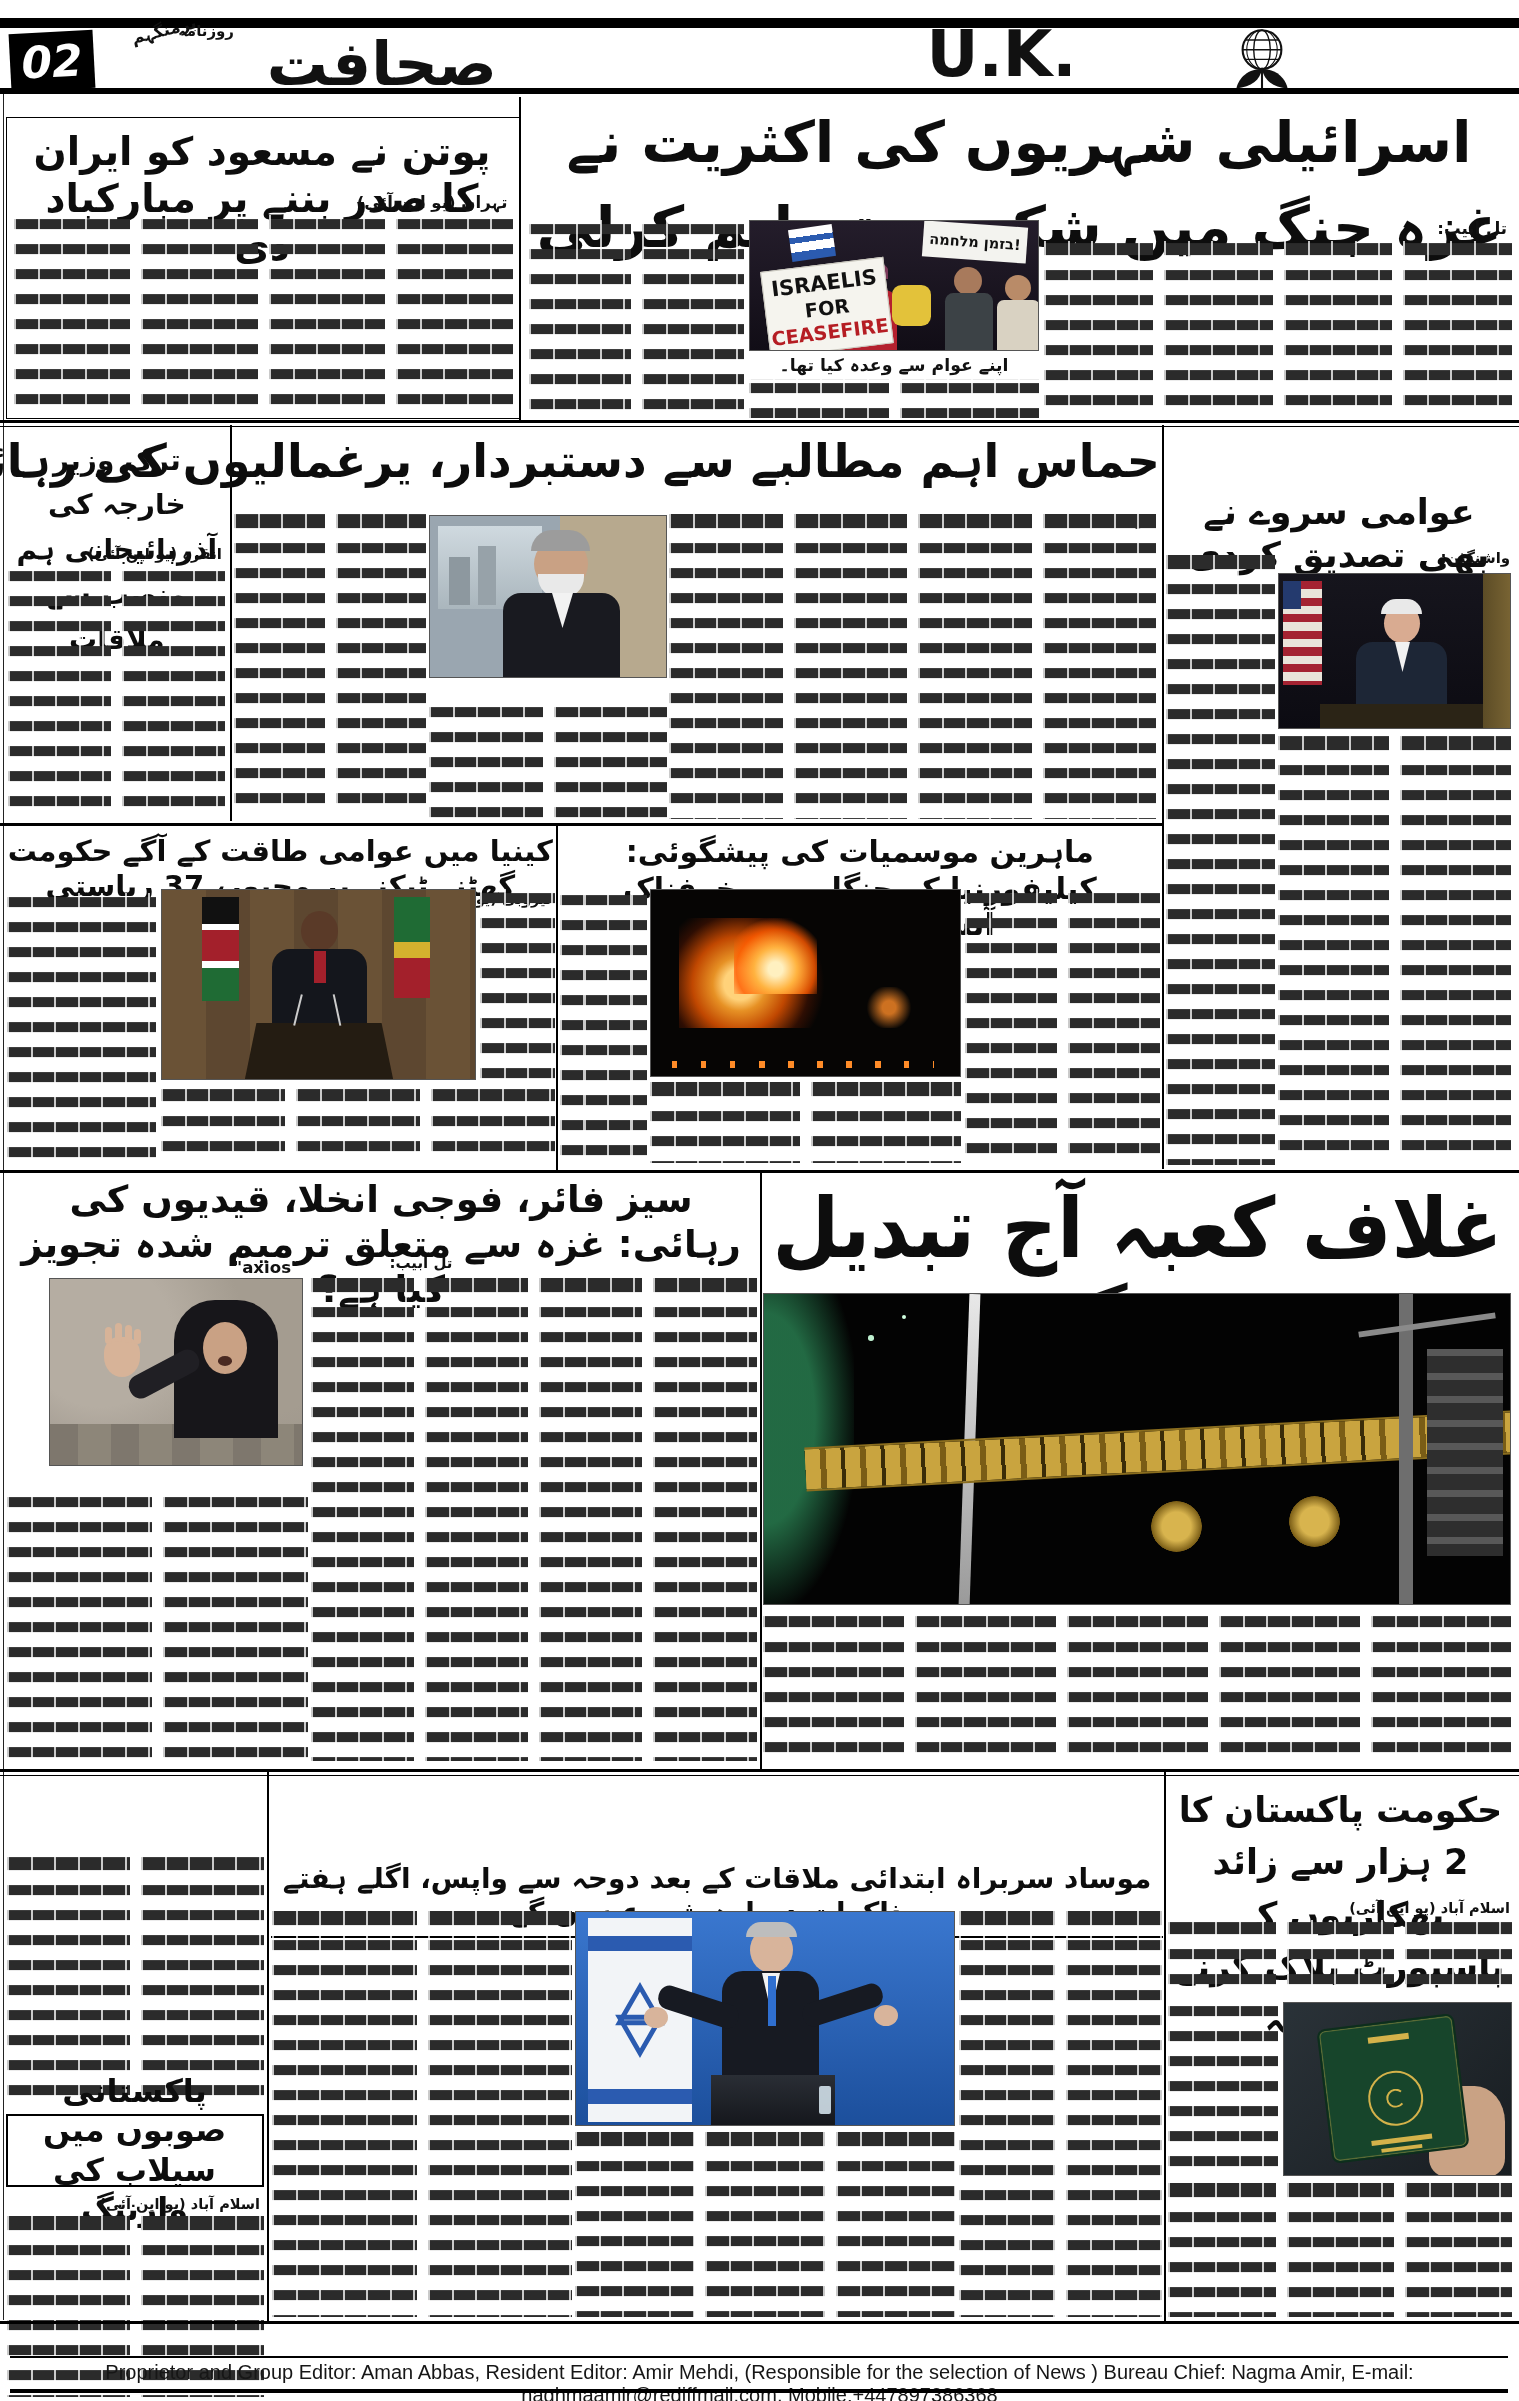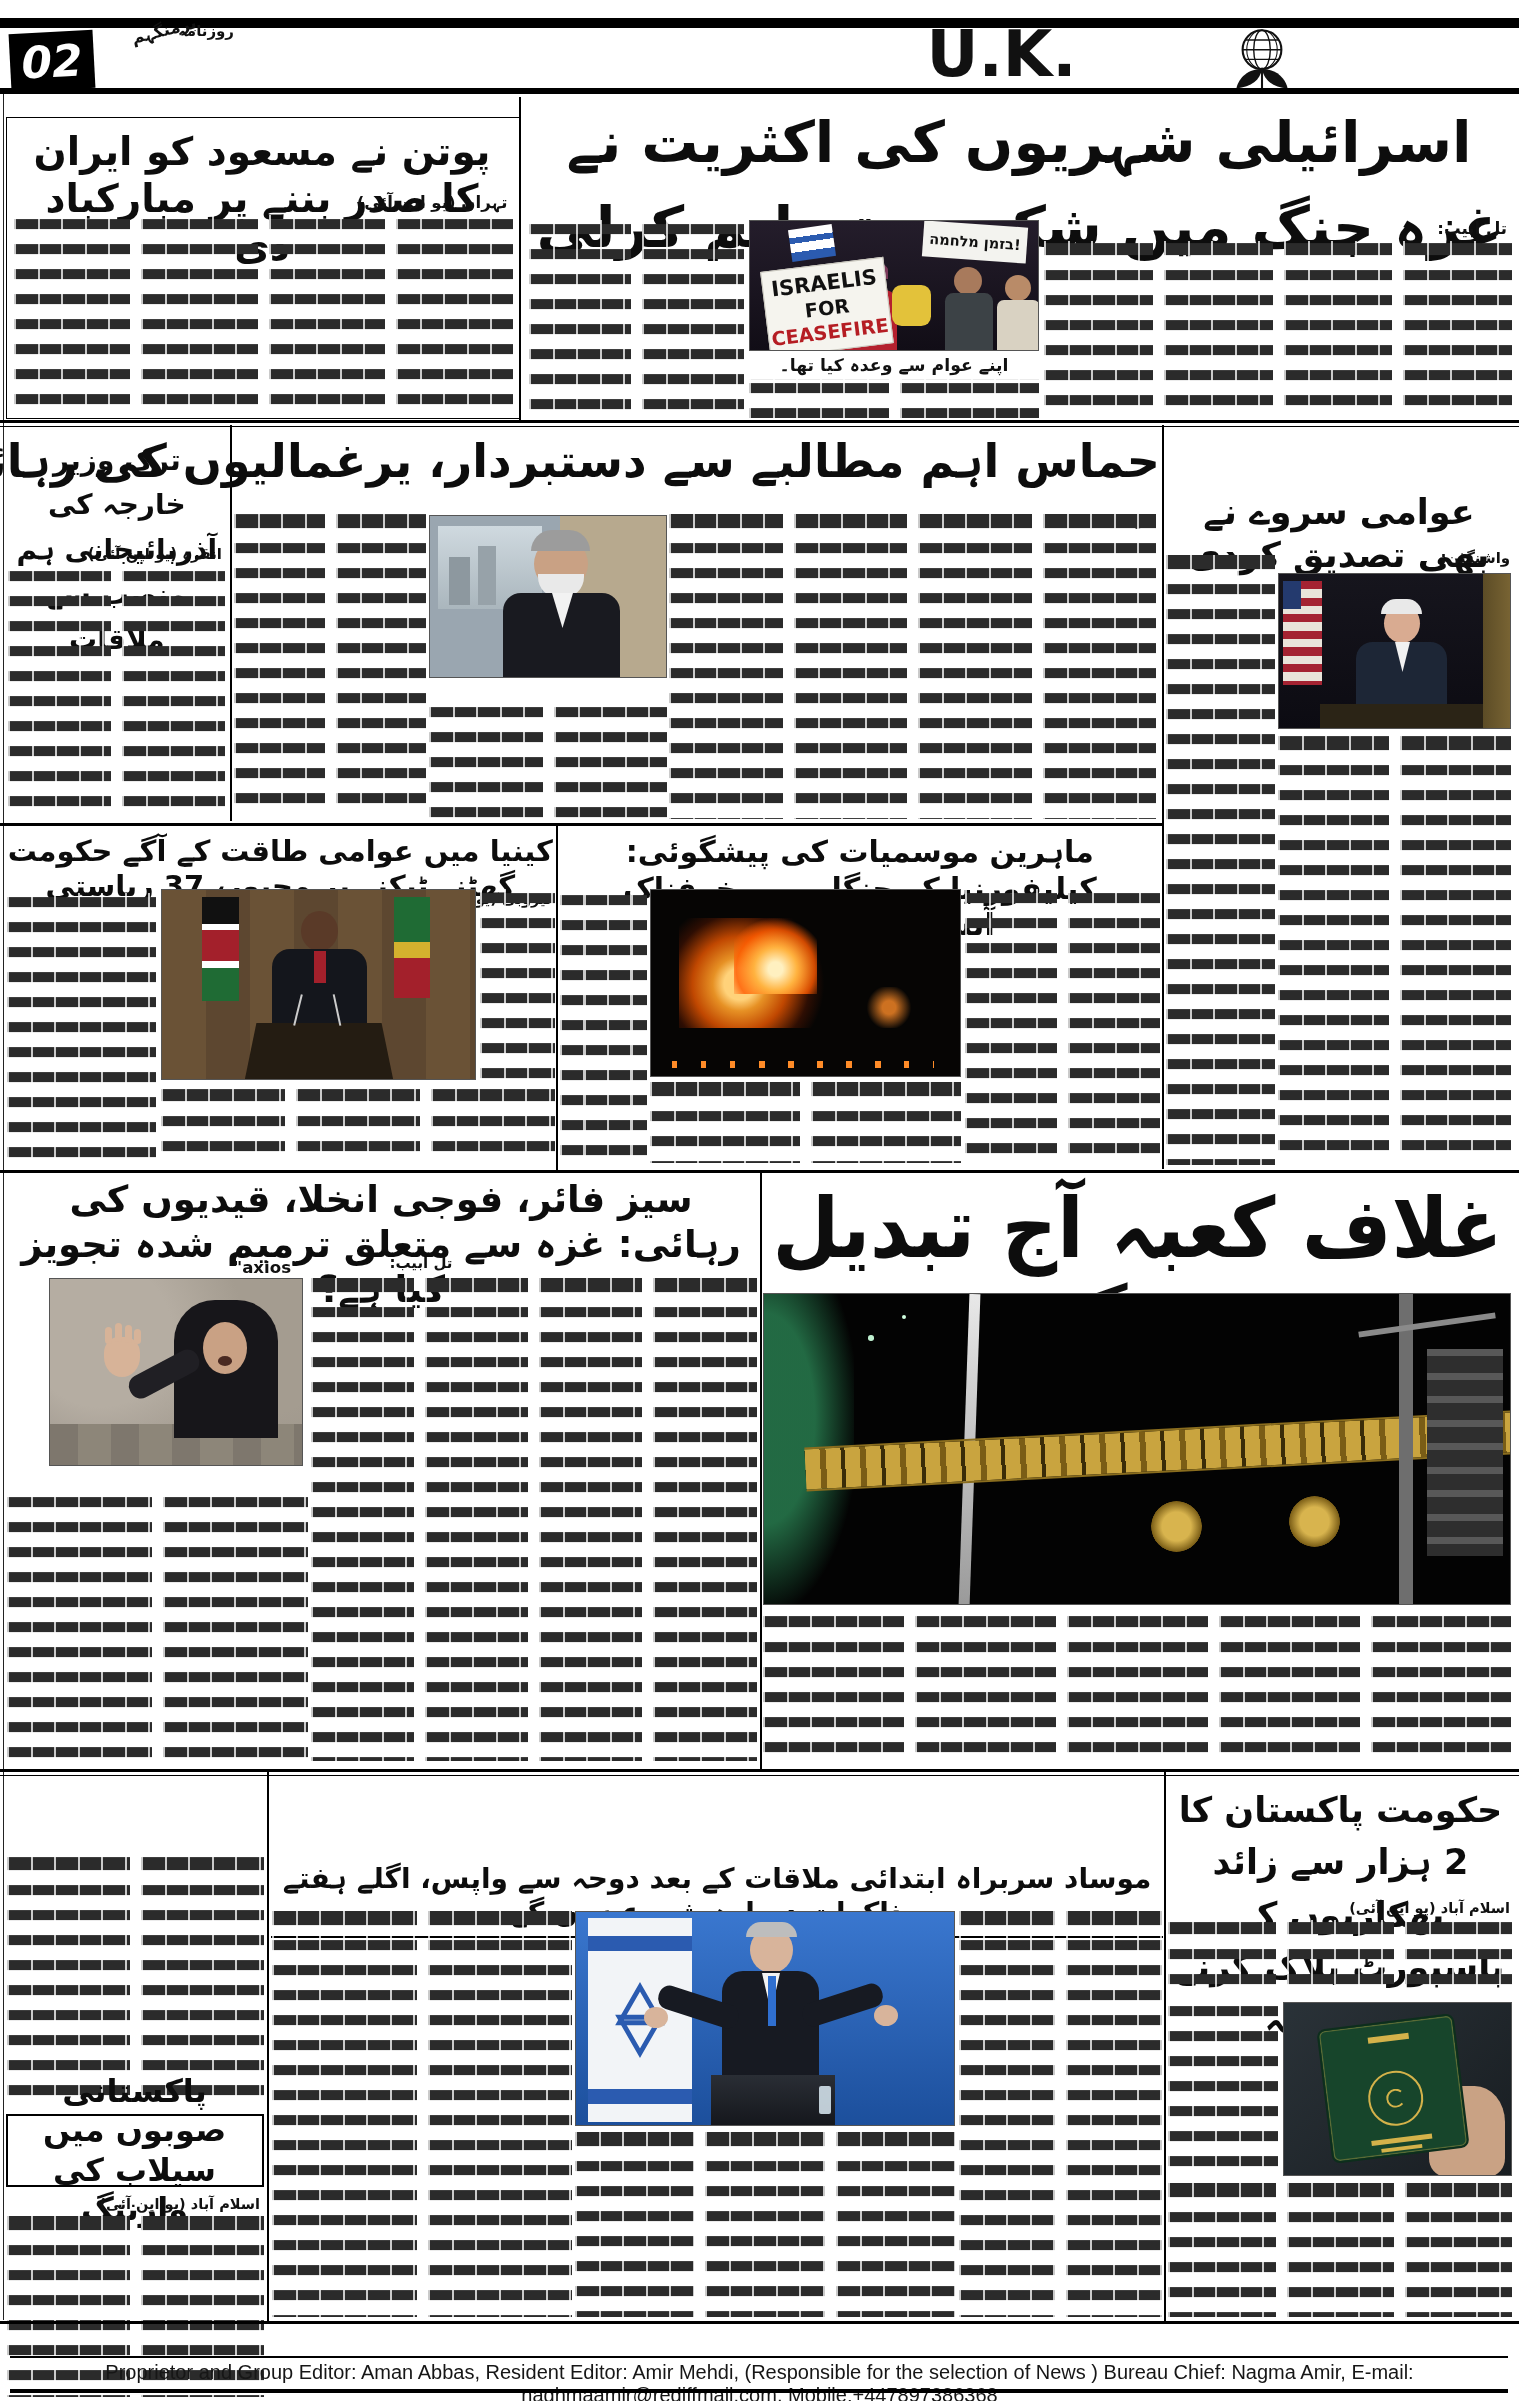--- a/index.html
+++ b/index.html
@@ -32,20 +32,21 @@
   <div class="abs rule" style="left:0;top:18px;width:1519px;height:10.4px;"></div>
   <div class="abs" style="left:2.8px;top:94px;width:1.4px;height:2226px;background:#222;"></div>
 
   <div class="abs" style="left:9.7px;top:32px;width:84px;height:58px;background:#000;transform:rotate(-3deg);display:flex;align-items:center;justify-content:center;">
     <span style="color:#fff;font-size:44px;font-weight:800;font-style:italic;">02</span>
   </div>
 
   <div class="abs" style="left:110px;top:21px;width:428px;height:69px;">
     <span class="ur" style="position:absolute;right:304px;top:1.4px;font-size:15px;font-weight:700;">روزنامہ</span>
     <span class="ur" style="position:absolute;left:21px;top:0;font-size:16.6px;font-weight:700;transform:rotate(-14deg);">برمنگہم</span>
+    <span class="ur" style="position:absolute;right:41px;top:7px;font-size:61px;font-weight:900;letter-spacing:0.7px;">صحافت</span>
   </div>
 
 
   <div class="abs" style="left:898px;top:19.3px;width:207px;height:69px;display:flex;align-items:center;justify-content:center;font-size:64px;font-weight:800;">U.K.</div>
 
   <div class="abs" style="left:1217px;top:26px;width:90px;height:64px;">
     <svg width="90" height="64" viewBox="0 0 130 92">
       <circle cx="65" cy="34" r="28" fill="none" stroke="#111" stroke-width="3"></circle>
       <ellipse cx="65" cy="34" rx="12" ry="28" fill="none" stroke="#111" stroke-width="2"></ellipse>
       <ellipse cx="65" cy="34" rx="22" ry="28" fill="none" stroke="#111" stroke-width="1.5"></ellipse>

